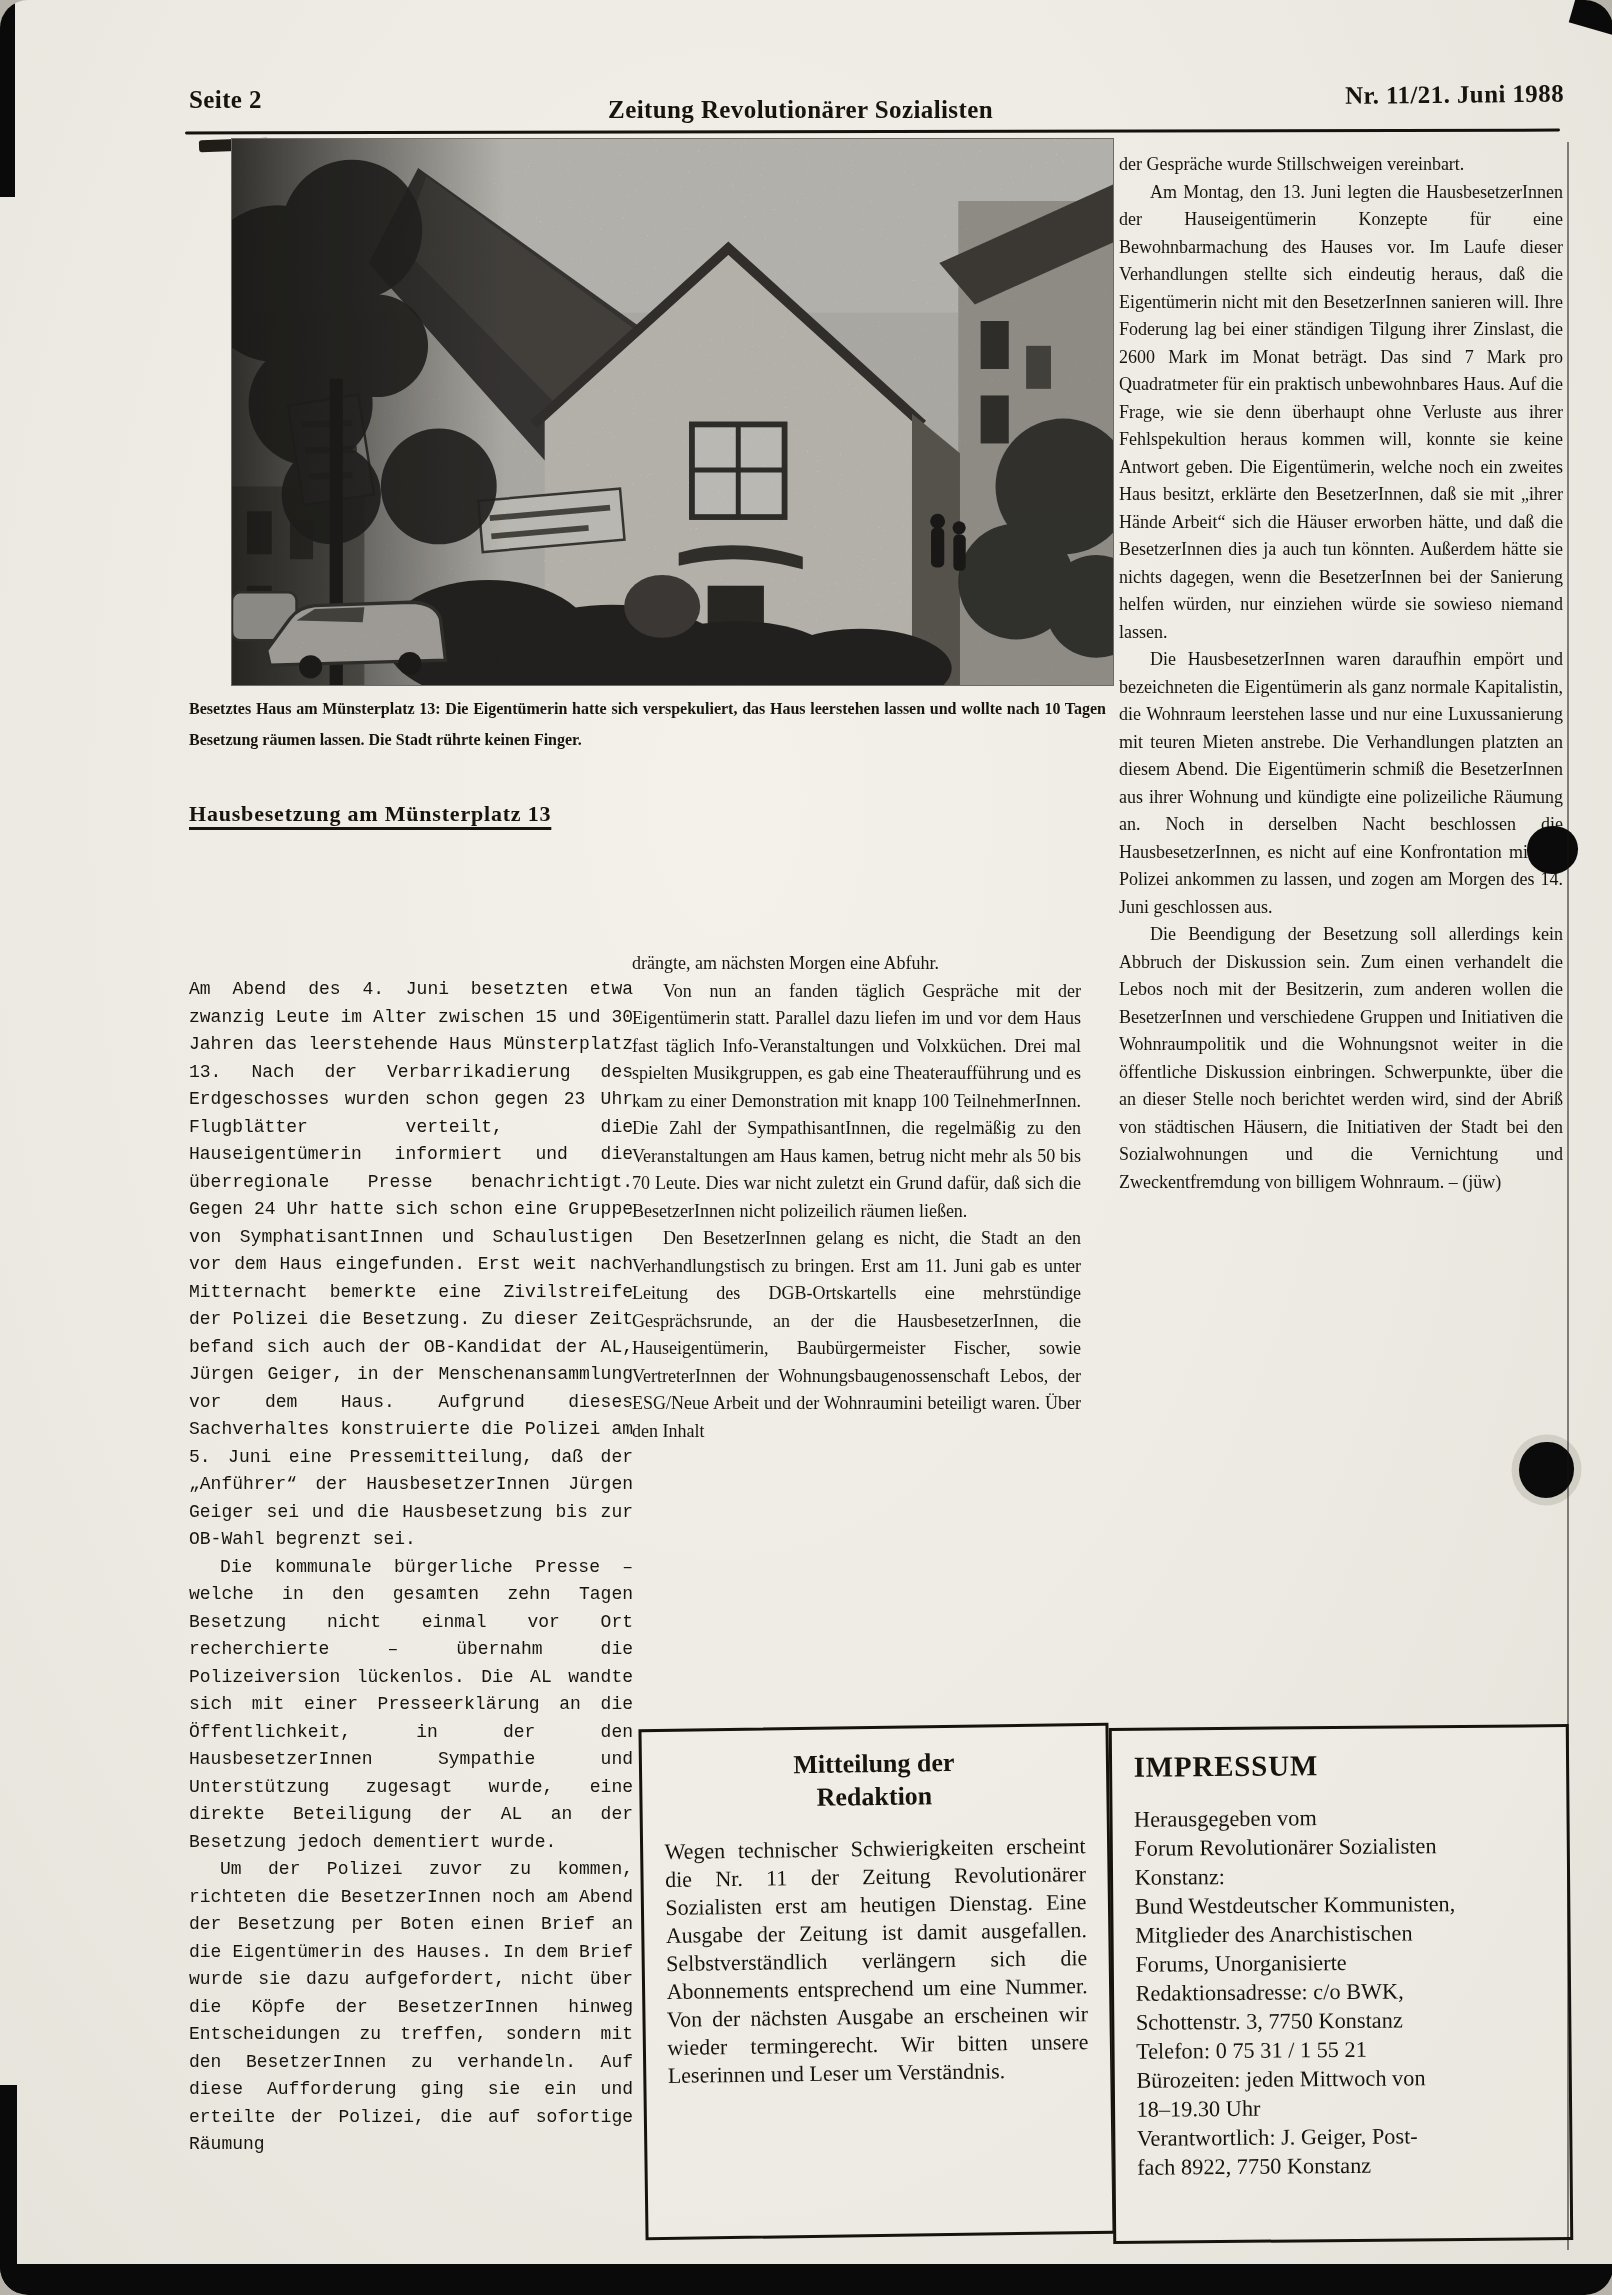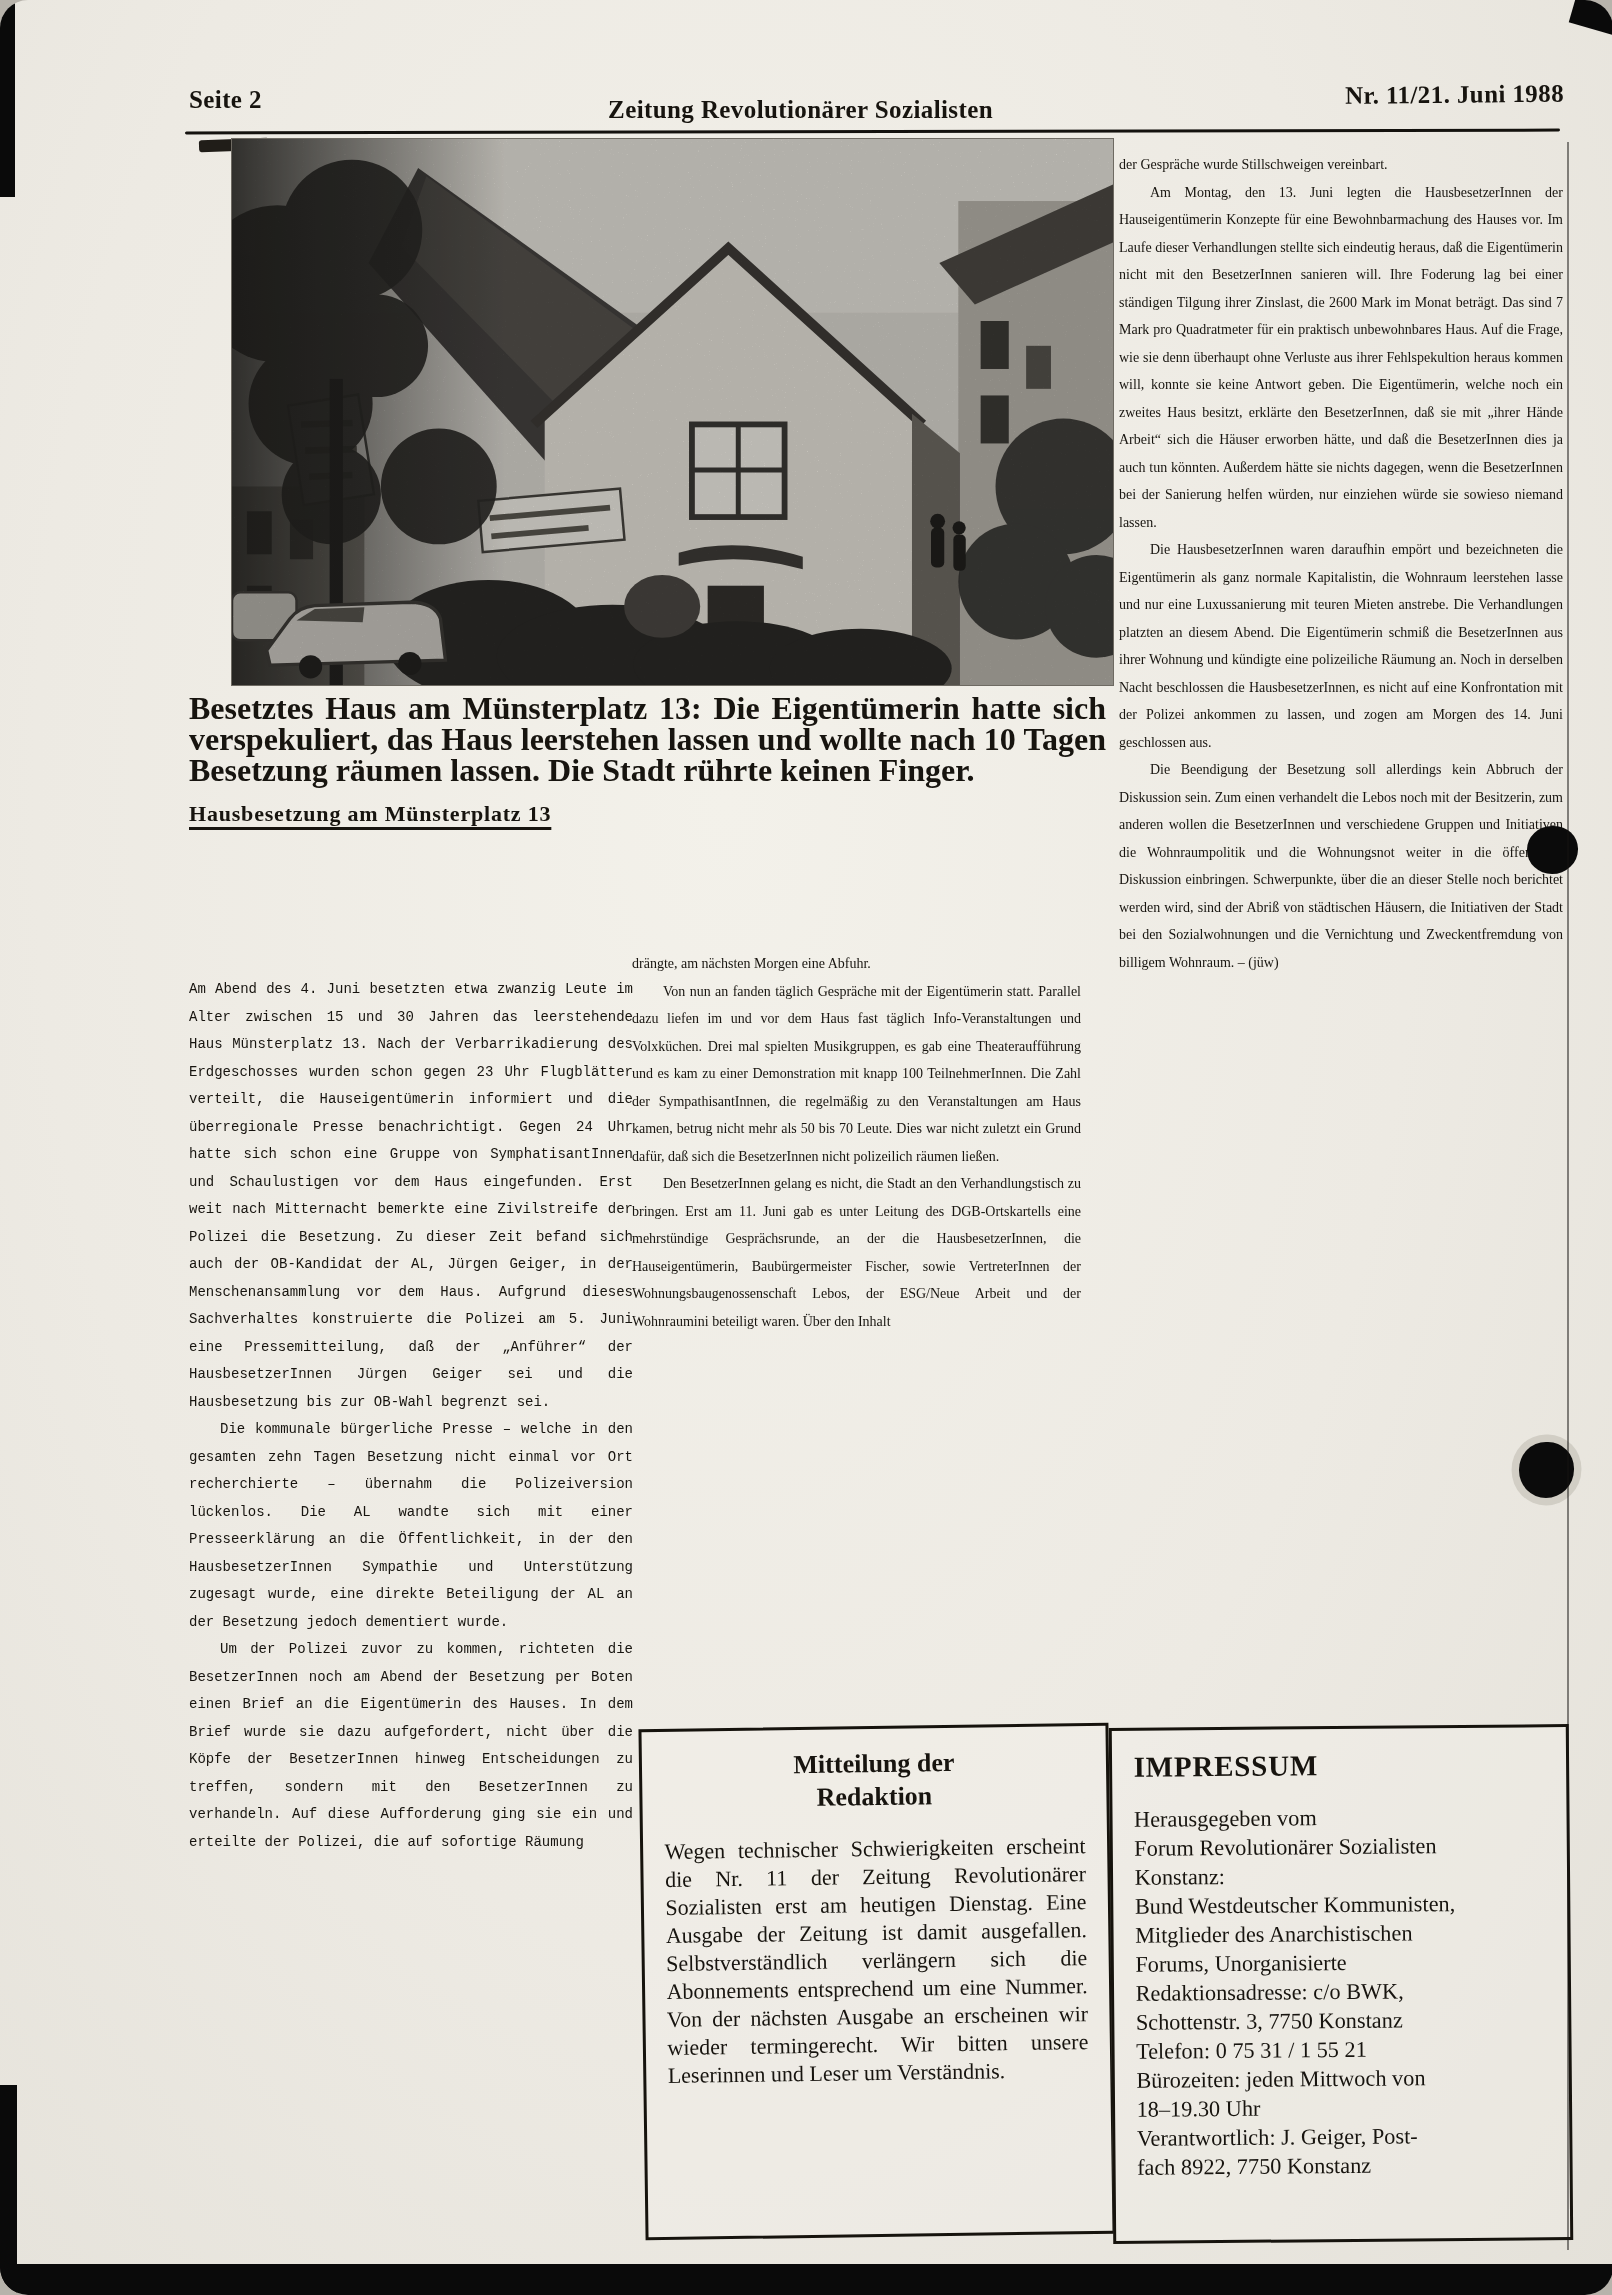--- a/index.html
+++ b/index.html
@@ -13,28 +13,28 @@
   
   .hdr-label{position:absolute;font-size:25px;font-weight:bold;letter-spacing:0.4px;white-space:nowrap;}
   #hdr-page{left:189px;top:86px;}
   #hdr-title{left:463px;top:96px;width:530px;text-align:right;}
   #hdr-issue{left:1287px;top:81px;width:277px;text-align:right;transform:rotate(-0.6deg);}
   .hdr-rule{position:absolute;left:185px;top:130px;width:1375px;height:3.3px;background:#14120e;transform:rotate(-0.12deg);border-radius:1.7px;}
   .smudge{position:absolute;left:199px;top:139px;width:70px;height:12.4px;background:#201d18;border-radius:2.5px;transform:rotate(-2deg);}
   
   .photo{position:absolute;left:232px;top:139px;width:881px;height:546px;outline:0.8px solid #6e6a62;background:#d8d5cf;}
   .photo svg{display:block;width:100%;height:100%;}
-  .caption{position:absolute;left:189px;top:693px;width:917px;font-size:32px;line-height:31px;font-weight:bold;text-align:justify;margin:0;}
+  .caption{position:absolute;left:189px;top:693px;width:917px;font-size:16px;line-height:31px;font-weight:bold;text-align:justify;margin:0;}
   
   .kicker{position:absolute;left:189px;top:801px;margin:0;font-size:22px;font-weight:bold;letter-spacing:0.8px;
     text-decoration:underline;text-decoration-thickness:2.5px;text-underline-offset:5.8px;white-space:nowrap;}
   .headline{position:absolute;left:189px;top:846px;width:914px;margin:0;text-align:center;font-size:37px;line-height:46px;font-weight:bold;letter-spacing:0.4px;}
   
   .col{position:absolute;overflow:hidden;}
-  .col p{margin:0;font-size:14px;line-height:27.5px;text-align:justify;hyphens:auto;-webkit-hyphens:auto;}
+  .col p{margin:0;font-size:18px;line-height:27.5px;text-align:justify;hyphens:auto;-webkit-hyphens:auto;}
   .col p.indent{text-indent:31px;}
   #col1{left:189px;top:976px;width:444px;height:1225px;font-family:Liberation Mono, monospace;}
   #col2{left:632px;top:950px;width:449px;height:765px;}
   #col3{left:1119px;top:151px;width:444px;height:1561px;}
   
   .box{position:absolute;border:3.3px solid #16130d;padding:13.2px 21.5px;box-sizing:border-box;background:rgba(243,241,234,.35);}
   #notice-box{left:642px;top:1726px;width:470px;height:511px;transform:rotate(-0.8deg);}
   .notice-title{font-size:26px;font-weight:bold;text-align:center;line-height:33px;margin:5px 0 0 0;}
   .notice-body{margin:21.5px 0 0 0;font-size:22px;line-height:28px;text-align:justify;hyphens:auto;}
   #impressum-box{left:1111px;top:1726px;width:460px;height:516px;transform:rotate(-0.5deg);}

